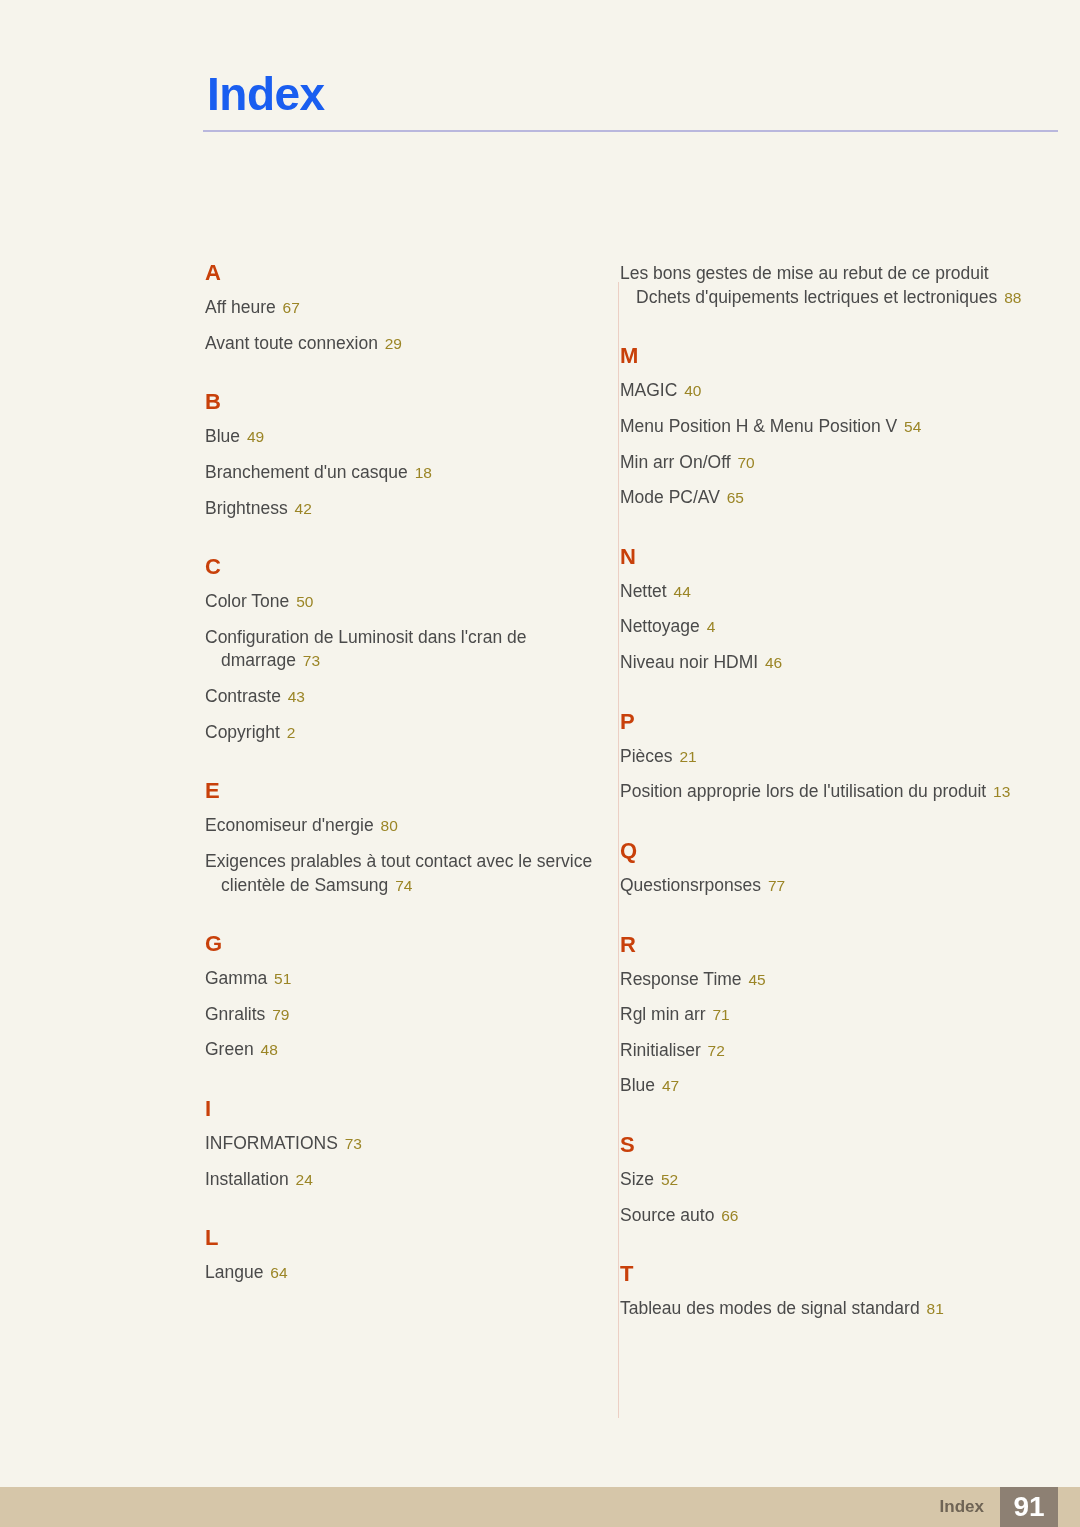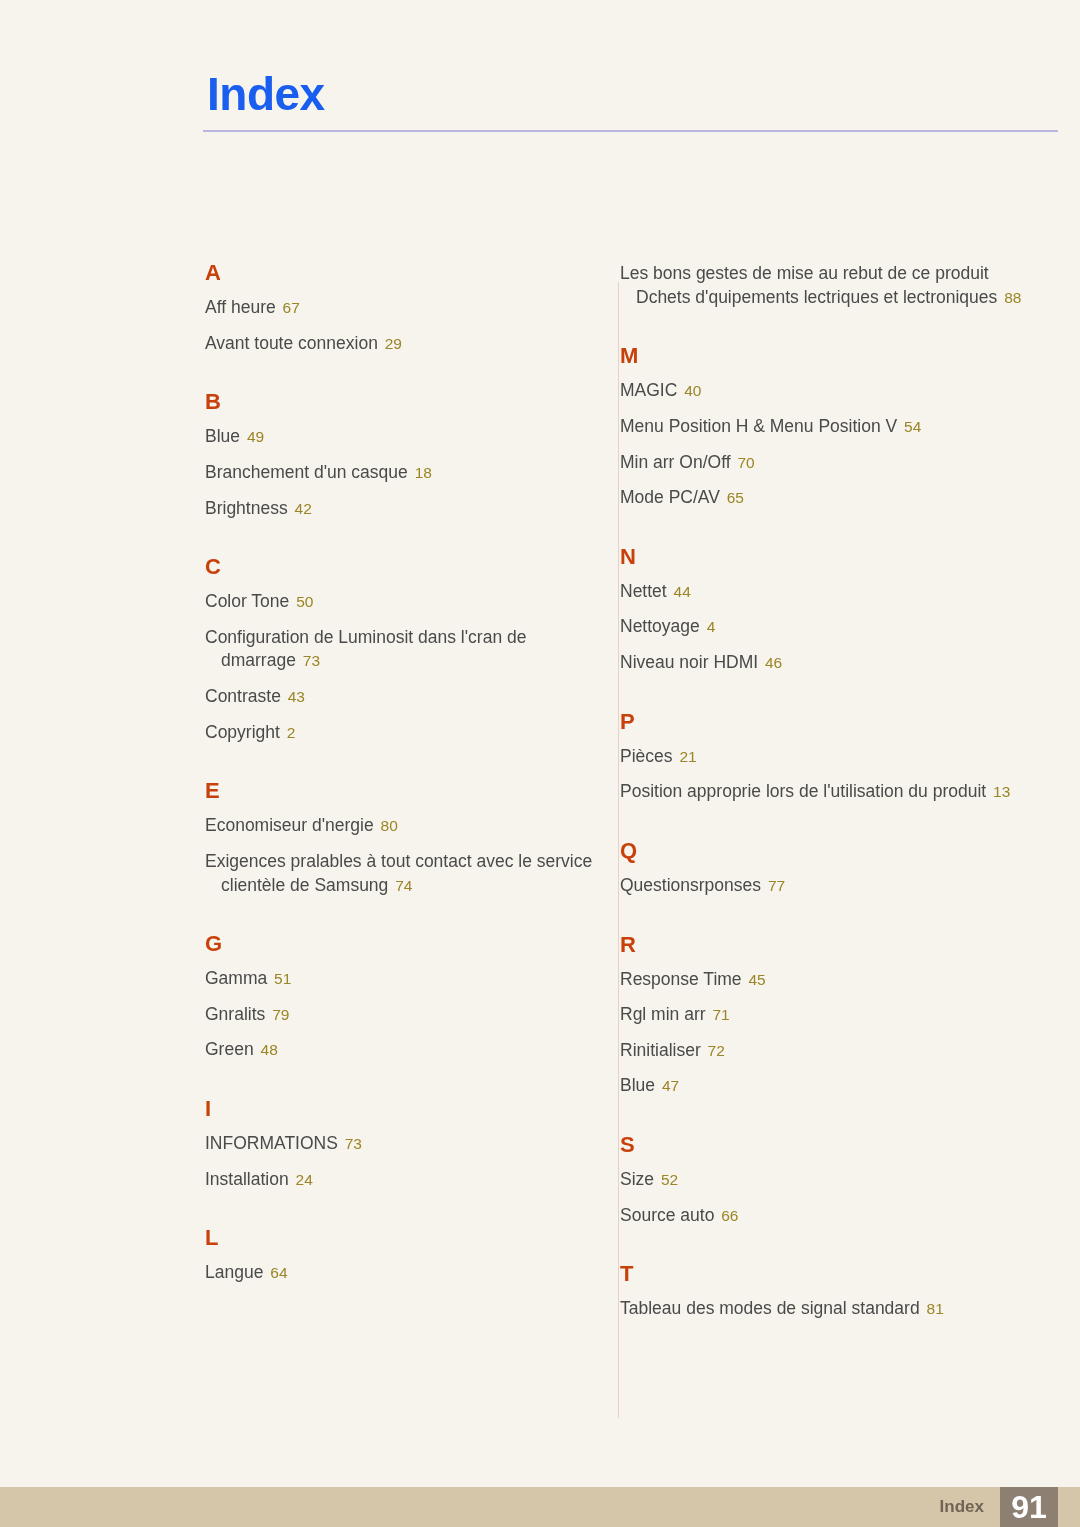--- a/index.html
+++ b/index.html
@@ -118,21 +118,21 @@
     color: #6f6455;
     font-size: 17px;
     font-weight: bold;
     display: flex;
     align-items: center;
     padding-right: 16px;
   }
   .footer-page-badge {
     background: #8d8073;
     color: #ffffff;
-    font-size: 32px;
+    font-size: 28px;
     font-weight: bold;
     width: 58px;
     display: flex;
     align-items: center;
     justify-content: center;
     margin-right: 22px;
   }
 </style>
 </head>
 <body>

